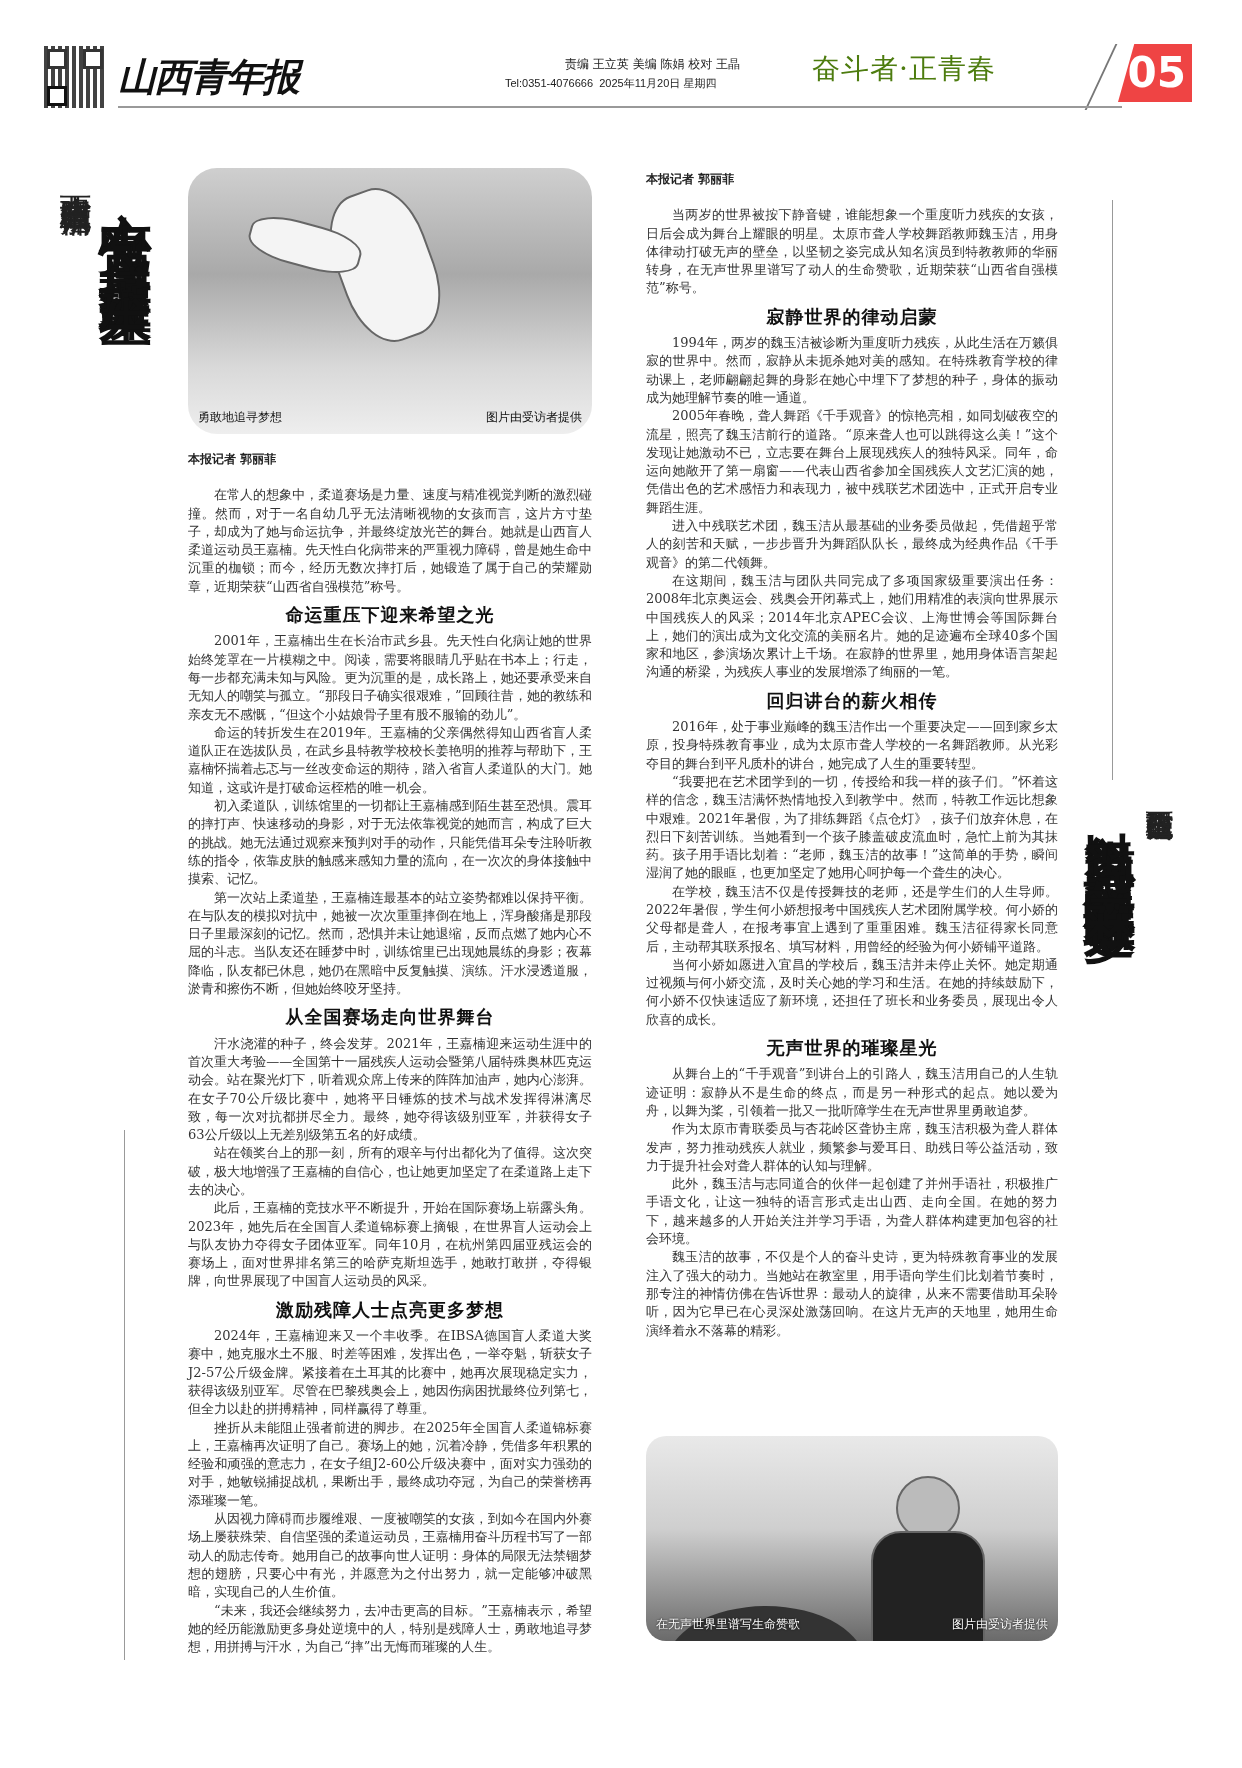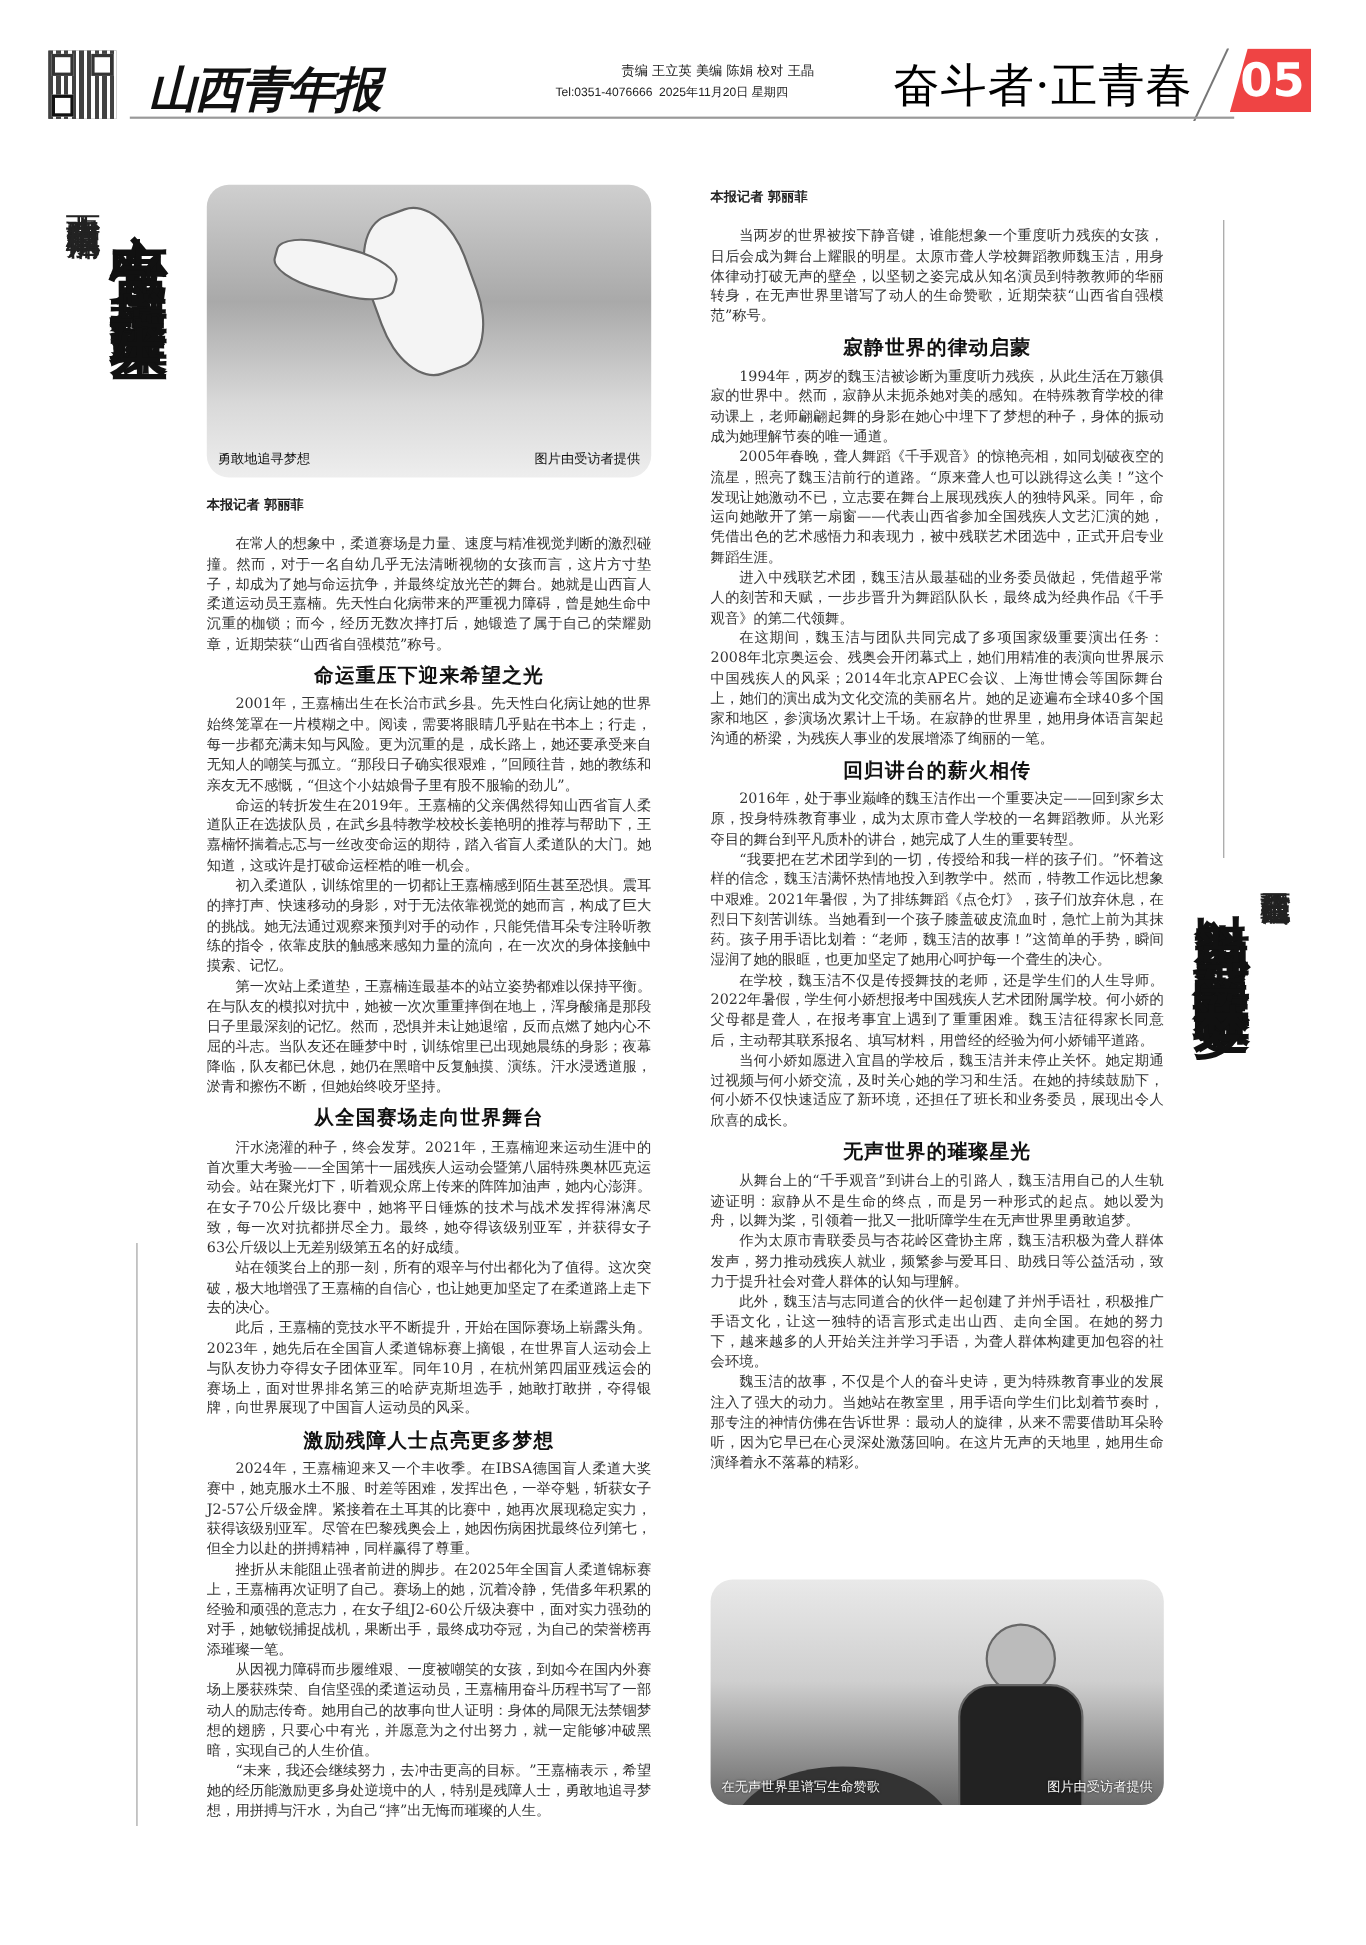--- a/index.html
+++ b/index.html
@@ -4,39 +4,39 @@
 <style>
   html,body{margin:0;padding:0;background:#fff;}
   body{width:1242px;height:1768px;position:relative;overflow:hidden;font-family:"DejaVu Serif",serif;color:#222;}
   .abs{position:absolute;}
   
   .qr{left:44px;top:46px;width:62px;height:62px;background:
     repeating-linear-gradient(90deg,#222 0 4px,#fff 4px 7px),#222;opacity:.85;}
   .qr:before{content:"";position:absolute;left:3px;top:3px;width:14px;height:14px;border:3px solid #111;background:#fff;}
   .qr:after{content:"";position:absolute;right:3px;top:3px;width:14px;height:14px;border:3px solid #111;background:#fff;}
   .qr-c{left:47px;bottom:auto;top:86px;width:14px;height:14px;border:3px solid #111;background:#fff;}
-  .logo{left:118px;top:52px;font-family:"DejaVu Serif",serif;font-size:44px;font-style:italic;font-weight:bold;letter-spacing:-2px;color:#111;margin-left:17px;}
+  .logo{left:118px;top:52px;font-family:"DejaVu Serif",serif;font-size:38px;font-style:italic;font-weight:bold;letter-spacing:-2px;color:#111;}
   .editors{left:565px;top:56px;font-family:"DejaVu Sans",sans-serif;font-size:12px;color:#222;}
   .tel{left:505px;top:76px;font-family:Liberation Sans, sans-serif;font-size:11px;color:#222;}
-  .section{left:812px;top:50px;font-family:"DejaVu Serif",serif;font-size:42px;color:#000000;letter-spacing:1px;}
+  .section{left:812px;top:50px;font-family:"DejaVu Serif",serif;font-size:28px;color:#4d7c0f;letter-spacing:1px;}
   .slash{left:1100px;top:44px;width:2px;height:66px;background:#777;transform:skewX(-25deg);}
   .pagenum{left:1118px;top:44px;width:74px;height:58px;background:#ef4444;clip-path:polygon(22% 0,100% 0,100% 100%,0 100%);color:#fff;font-family:"DejaVu Sans",sans-serif;font-weight:bold;font-size:42px;text-align:right;padding-right:6px;box-sizing:border-box;line-height:58px;}
   .headrule{left:118px;top:106px;width:1004px;height:2px;background:#999;}
   
   .vt{writing-mode:vertical-rl;text-orientation:upright;}
   .kicker-l{left:54px;top:170px;font-size:32px;letter-spacing:1px;color:#222;}
   .title-l{left:96px;top:170px;font-family:"DejaVu Sans",sans-serif;font-weight:bold;font-size:52px;color:#111;letter-spacing:4px;line-height:60px;}
   .title-l .gap{display:inline-block;height:28px;}
   .vline-l{left:124px;top:1130px;width:1px;height:530px;background:#999;}
   .kicker-r{left:1140px;top:790px;font-size:28px;color:#222;}
   .title-r{left:1080px;top:790px;font-family:"DejaVu Sans",sans-serif;font-weight:bold;font-size:52px;color:#111;letter-spacing:4px;line-height:60px;}
   .vline-r{left:1112px;top:200px;width:1px;height:580px;background:#999;}
   
   .photo{border-radius:20px;overflow:hidden;background:linear-gradient(180deg,#cfcfcf 0%,#a9a9a9 40%,#d9d9d9 75%,#eee 100%);}
-  .photo1{left:188px;top:168px;width:404px;height:266px;}
+  .photo1{left:188px;top:168px;width:404px;height:266px;border-radius:29px;}
   .photo2{left:646px;top:1436px;width:412px;height:205px;background:linear-gradient(180deg,#e9e9e9 0%,#cfcfcf 45%,#6a6a6a 100%);}
   .judoka{position:absolute;border-radius:40%;background:#f4f4f4;border:2px solid #666;}
   .cap{position:absolute;bottom:8px;font-family:"DejaVu Sans",sans-serif;font-size:12px;color:#111;}
   .cap.dark{color:#fff;text-shadow:0 0 2px #000;}
   .cap.l{left:10px;} .cap.r{right:10px;}
   
   .col{font-size:13px;line-height:18.3px;text-align:justify;color:#333;}
   .colL{left:188px;top:450px;width:404px;}
   .colR{left:646px;top:170px;width:412px;}
   .byline{font-family:"DejaVu Sans",sans-serif;font-weight:bold;font-size:12px;color:#222;margin:0 0 18px 0;}

